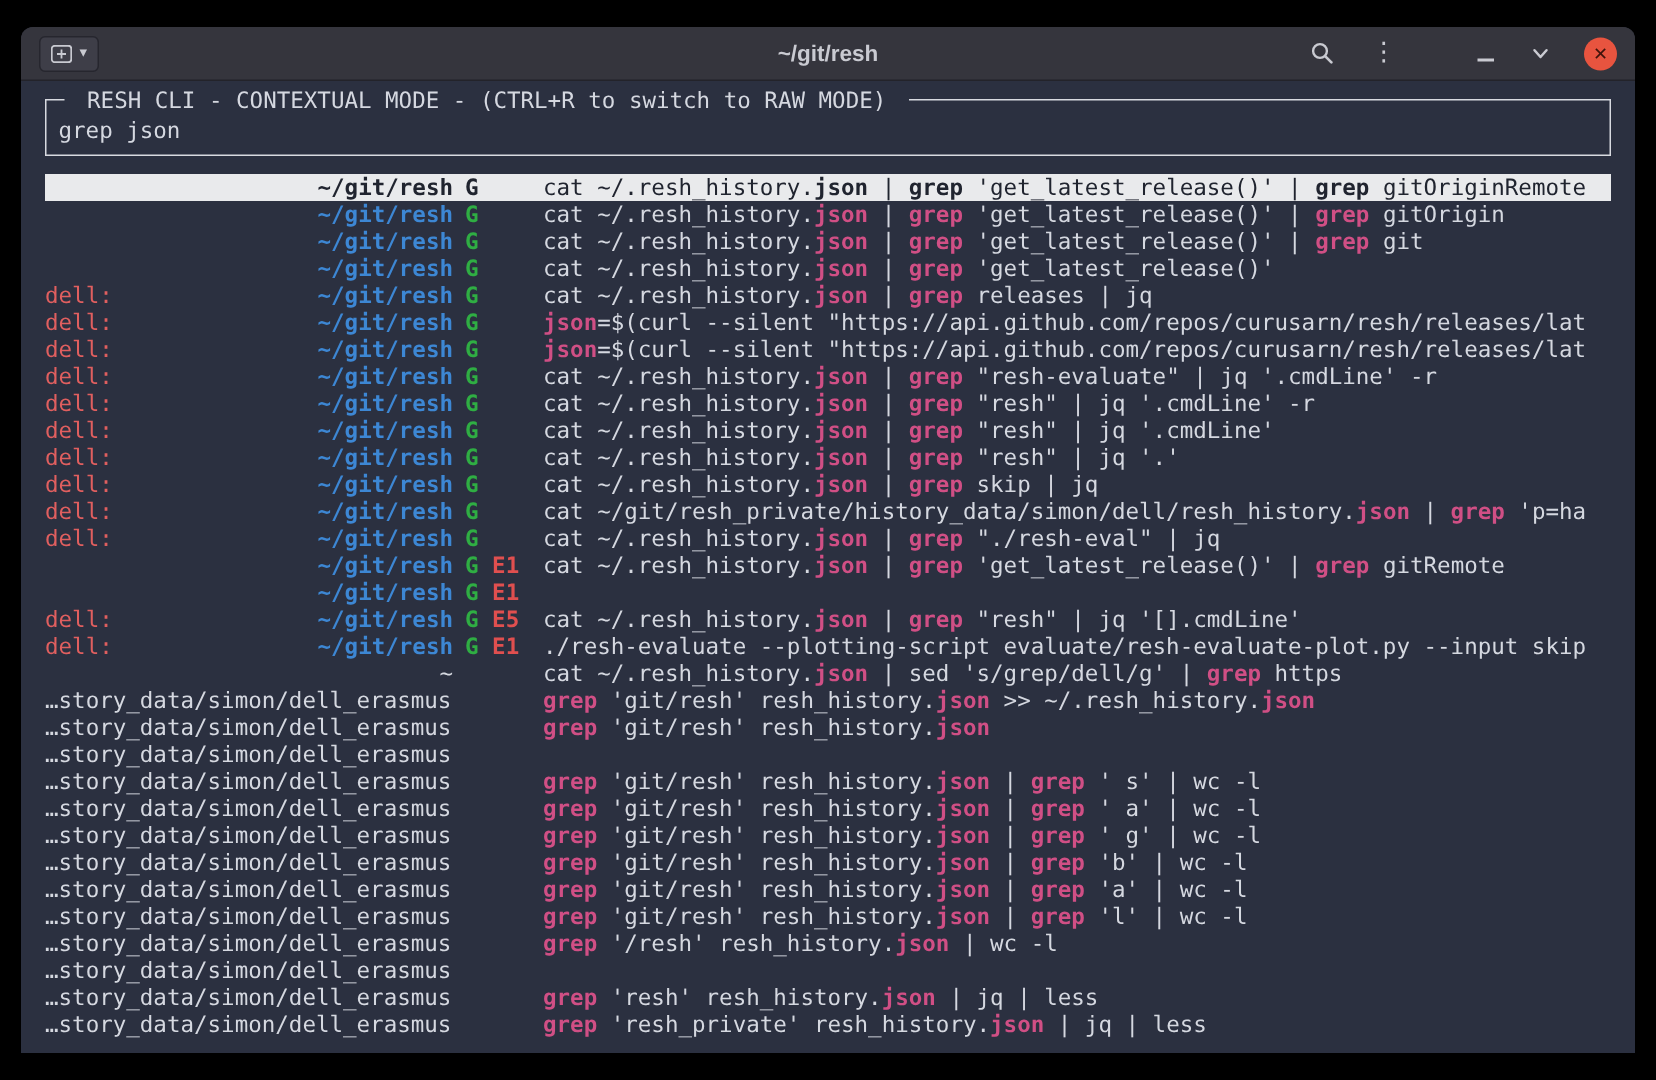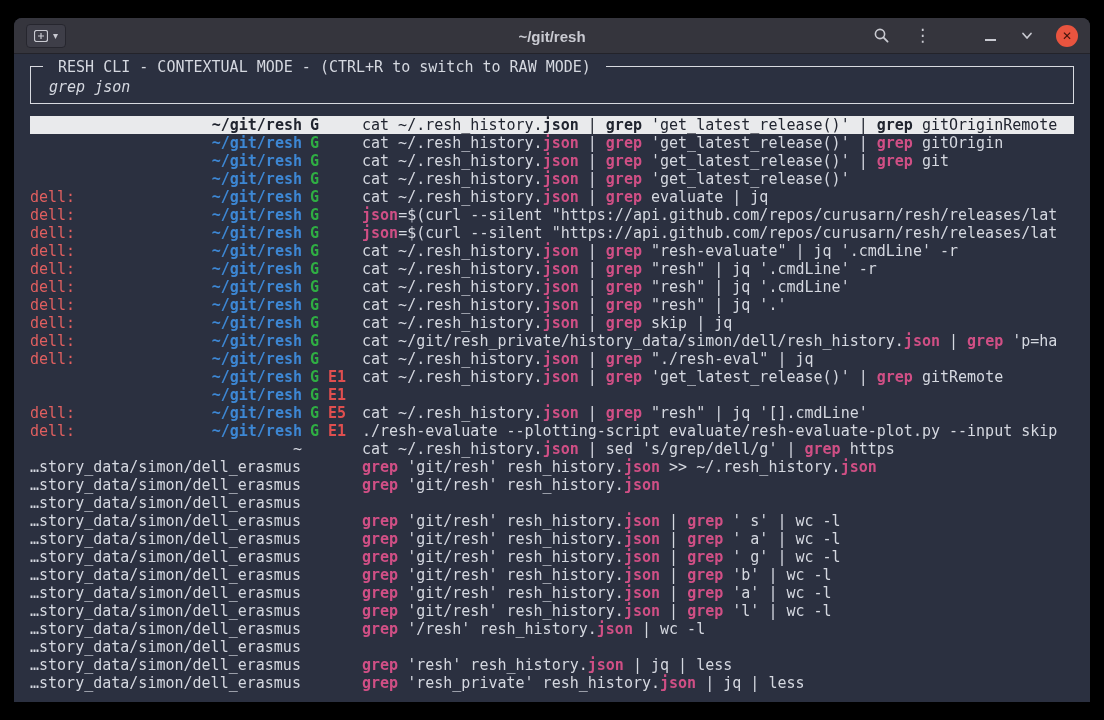--- a/index.html
+++ b/index.html
@@ -37,27 +37,27 @@
   }
   .close-glyph{color:var(--close-x);font-size:12px;font-weight:bold;line-height:1;font-family:"DejaVu Sans",sans-serif;}
   .gap-sep{width:10px;}
   
   .content{
     padding:6px 16px 0 16px;box-sizing:border-box;height:648px;
     font-size:15px;line-height:18px;color:var(--terminal-fg);
   }
   .resh-box{
     border:1px solid var(--box-border);margin:6px 0 12px 0;position:relative;
-    padding:11px 8px 7px 18px;
+    padding:11px 8px 7px 8px;
   }
   .box-title{
     position:absolute;top:-9px;left:12px;background:var(--terminal-bg);
     padding:0 6px;white-space:pre;color:var(--terminal-fg);
   }
-  .query{white-space:pre;color:var(--terminal-fg);font-style:italic;}
+  .query{white-space:pre;color:var(--terminal-fg);}
   
   .list{}
   .row{
     display:grid;grid-template-columns:272px 44px 1fr;column-gap:8px;
     height:18px;line-height:18px;white-space:pre;overflow:hidden;
   }
   .row.selected{background:var(--selected-bg);}
   .row.selected *{color:var(--selected-fg) !important;}
   .col1{display:flex;justify-content:space-between;overflow:hidden;}
   .host{white-space:pre;}
@@ -123,21 +123,21 @@
   <div class="content">
     <div class="resh-box">
       <span class="box-title"> RESH CLI - CONTEXTUAL MODE - (CTRL+R to switch to RAW MODE) </span>
       <div class="query">grep json</div>
     </div>
     <div class="list">
         <div class="row selected"><span class="col1"><span class="host c-fg"></span><span class="dir c-blue">~/git/resh</span></span><span class="flags"><span class="flag c-green">G</span></span><span class="cmd"><span>cat ~/.resh_history.</span><span class="match">json</span><span> | </span><span class="match">grep</span><span> 'get_latest_release()' | </span><span class="match">grep</span><span> gitOriginRemote</span></span></div>
         <div class="row"><span class="col1"><span class="host c-fg"></span><span class="dir c-blue">~/git/resh</span></span><span class="flags"><span class="flag c-green">G</span></span><span class="cmd"><span>cat ~/.resh_history.</span><span class="match">json</span><span> | </span><span class="match">grep</span><span> 'get_latest_release()' | </span><span class="match">grep</span><span> gitOrigin</span></span></div>
         <div class="row"><span class="col1"><span class="host c-fg"></span><span class="dir c-blue">~/git/resh</span></span><span class="flags"><span class="flag c-green">G</span></span><span class="cmd"><span>cat ~/.resh_history.</span><span class="match">json</span><span> | </span><span class="match">grep</span><span> 'get_latest_release()' | </span><span class="match">grep</span><span> git</span></span></div>
         <div class="row"><span class="col1"><span class="host c-fg"></span><span class="dir c-blue">~/git/resh</span></span><span class="flags"><span class="flag c-green">G</span></span><span class="cmd"><span>cat ~/.resh_history.</span><span class="match">json</span><span> | </span><span class="match">grep</span><span> 'get_latest_release()'</span></span></div>
-        <div class="row"><span class="col1"><span class="host c-red">dell:</span><span class="dir c-blue">~/git/resh</span></span><span class="flags"><span class="flag c-green">G</span></span><span class="cmd"><span>cat ~/.resh_history.</span><span class="match">json</span><span> | </span><span class="match">grep</span><span> evaluate | jq</span></span></div>
+        <div class="row"><span class="col1"><span class="host c-red">dell:</span><span class="dir c-blue">~/git/resh</span></span><span class="flags"><span class="flag c-green">G</span></span><span class="cmd"><span>cat ~/.resh_history.</span><span class="match">json</span><span> | </span><span class="match">grep</span><span> releases | jq</span></span></div>
         <div class="row"><span class="col1"><span class="host c-red">dell:</span><span class="dir c-blue">~/git/resh</span></span><span class="flags"><span class="flag c-green">G</span></span><span class="cmd"><span class="match">json</span><span>=$(curl --silent "https://api.github.com/repos/curusarn/resh/releases/lat</span></span></div>
         <div class="row"><span class="col1"><span class="host c-red">dell:</span><span class="dir c-blue">~/git/resh</span></span><span class="flags"><span class="flag c-green">G</span></span><span class="cmd"><span class="match">json</span><span>=$(curl --silent "https://api.github.com/repos/curusarn/resh/releases/lat</span></span></div>
         <div class="row"><span class="col1"><span class="host c-red">dell:</span><span class="dir c-blue">~/git/resh</span></span><span class="flags"><span class="flag c-green">G</span></span><span class="cmd"><span>cat ~/.resh_history.</span><span class="match">json</span><span> | </span><span class="match">grep</span><span> "resh-evaluate" | jq '.cmdLine' -r</span></span></div>
         <div class="row"><span class="col1"><span class="host c-red">dell:</span><span class="dir c-blue">~/git/resh</span></span><span class="flags"><span class="flag c-green">G</span></span><span class="cmd"><span>cat ~/.resh_history.</span><span class="match">json</span><span> | </span><span class="match">grep</span><span> "resh" | jq '.cmdLine' -r</span></span></div>
         <div class="row"><span class="col1"><span class="host c-red">dell:</span><span class="dir c-blue">~/git/resh</span></span><span class="flags"><span class="flag c-green">G</span></span><span class="cmd"><span>cat ~/.resh_history.</span><span class="match">json</span><span> | </span><span class="match">grep</span><span> "resh" | jq '.cmdLine'</span></span></div>
         <div class="row"><span class="col1"><span class="host c-red">dell:</span><span class="dir c-blue">~/git/resh</span></span><span class="flags"><span class="flag c-green">G</span></span><span class="cmd"><span>cat ~/.resh_history.</span><span class="match">json</span><span> | </span><span class="match">grep</span><span> "resh" | jq '.'</span></span></div>
         <div class="row"><span class="col1"><span class="host c-red">dell:</span><span class="dir c-blue">~/git/resh</span></span><span class="flags"><span class="flag c-green">G</span></span><span class="cmd"><span>cat ~/.resh_history.</span><span class="match">json</span><span> | </span><span class="match">grep</span><span> skip | jq</span></span></div>
         <div class="row"><span class="col1"><span class="host c-red">dell:</span><span class="dir c-blue">~/git/resh</span></span><span class="flags"><span class="flag c-green">G</span></span><span class="cmd"><span>cat ~/git/resh_private/history_data/simon/dell/resh_history.</span><span class="match">json</span><span> | </span><span class="match">grep</span><span> 'p=ha</span></span></div>
         <div class="row"><span class="col1"><span class="host c-red">dell:</span><span class="dir c-blue">~/git/resh</span></span><span class="flags"><span class="flag c-green">G</span></span><span class="cmd"><span>cat ~/.resh_history.</span><span class="match">json</span><span> | </span><span class="match">grep</span><span> "./resh-eval" | jq</span></span></div>
         <div class="row"><span class="col1"><span class="host c-fg"></span><span class="dir c-blue">~/git/resh</span></span><span class="flags"><span class="flag c-green">G</span><span class="flag c-redflag"> E1</span></span><span class="cmd"><span>cat ~/.resh_history.</span><span class="match">json</span><span> | </span><span class="match">grep</span><span> 'get_latest_release()' | </span><span class="match">grep</span><span> gitRemote</span></span></div>

